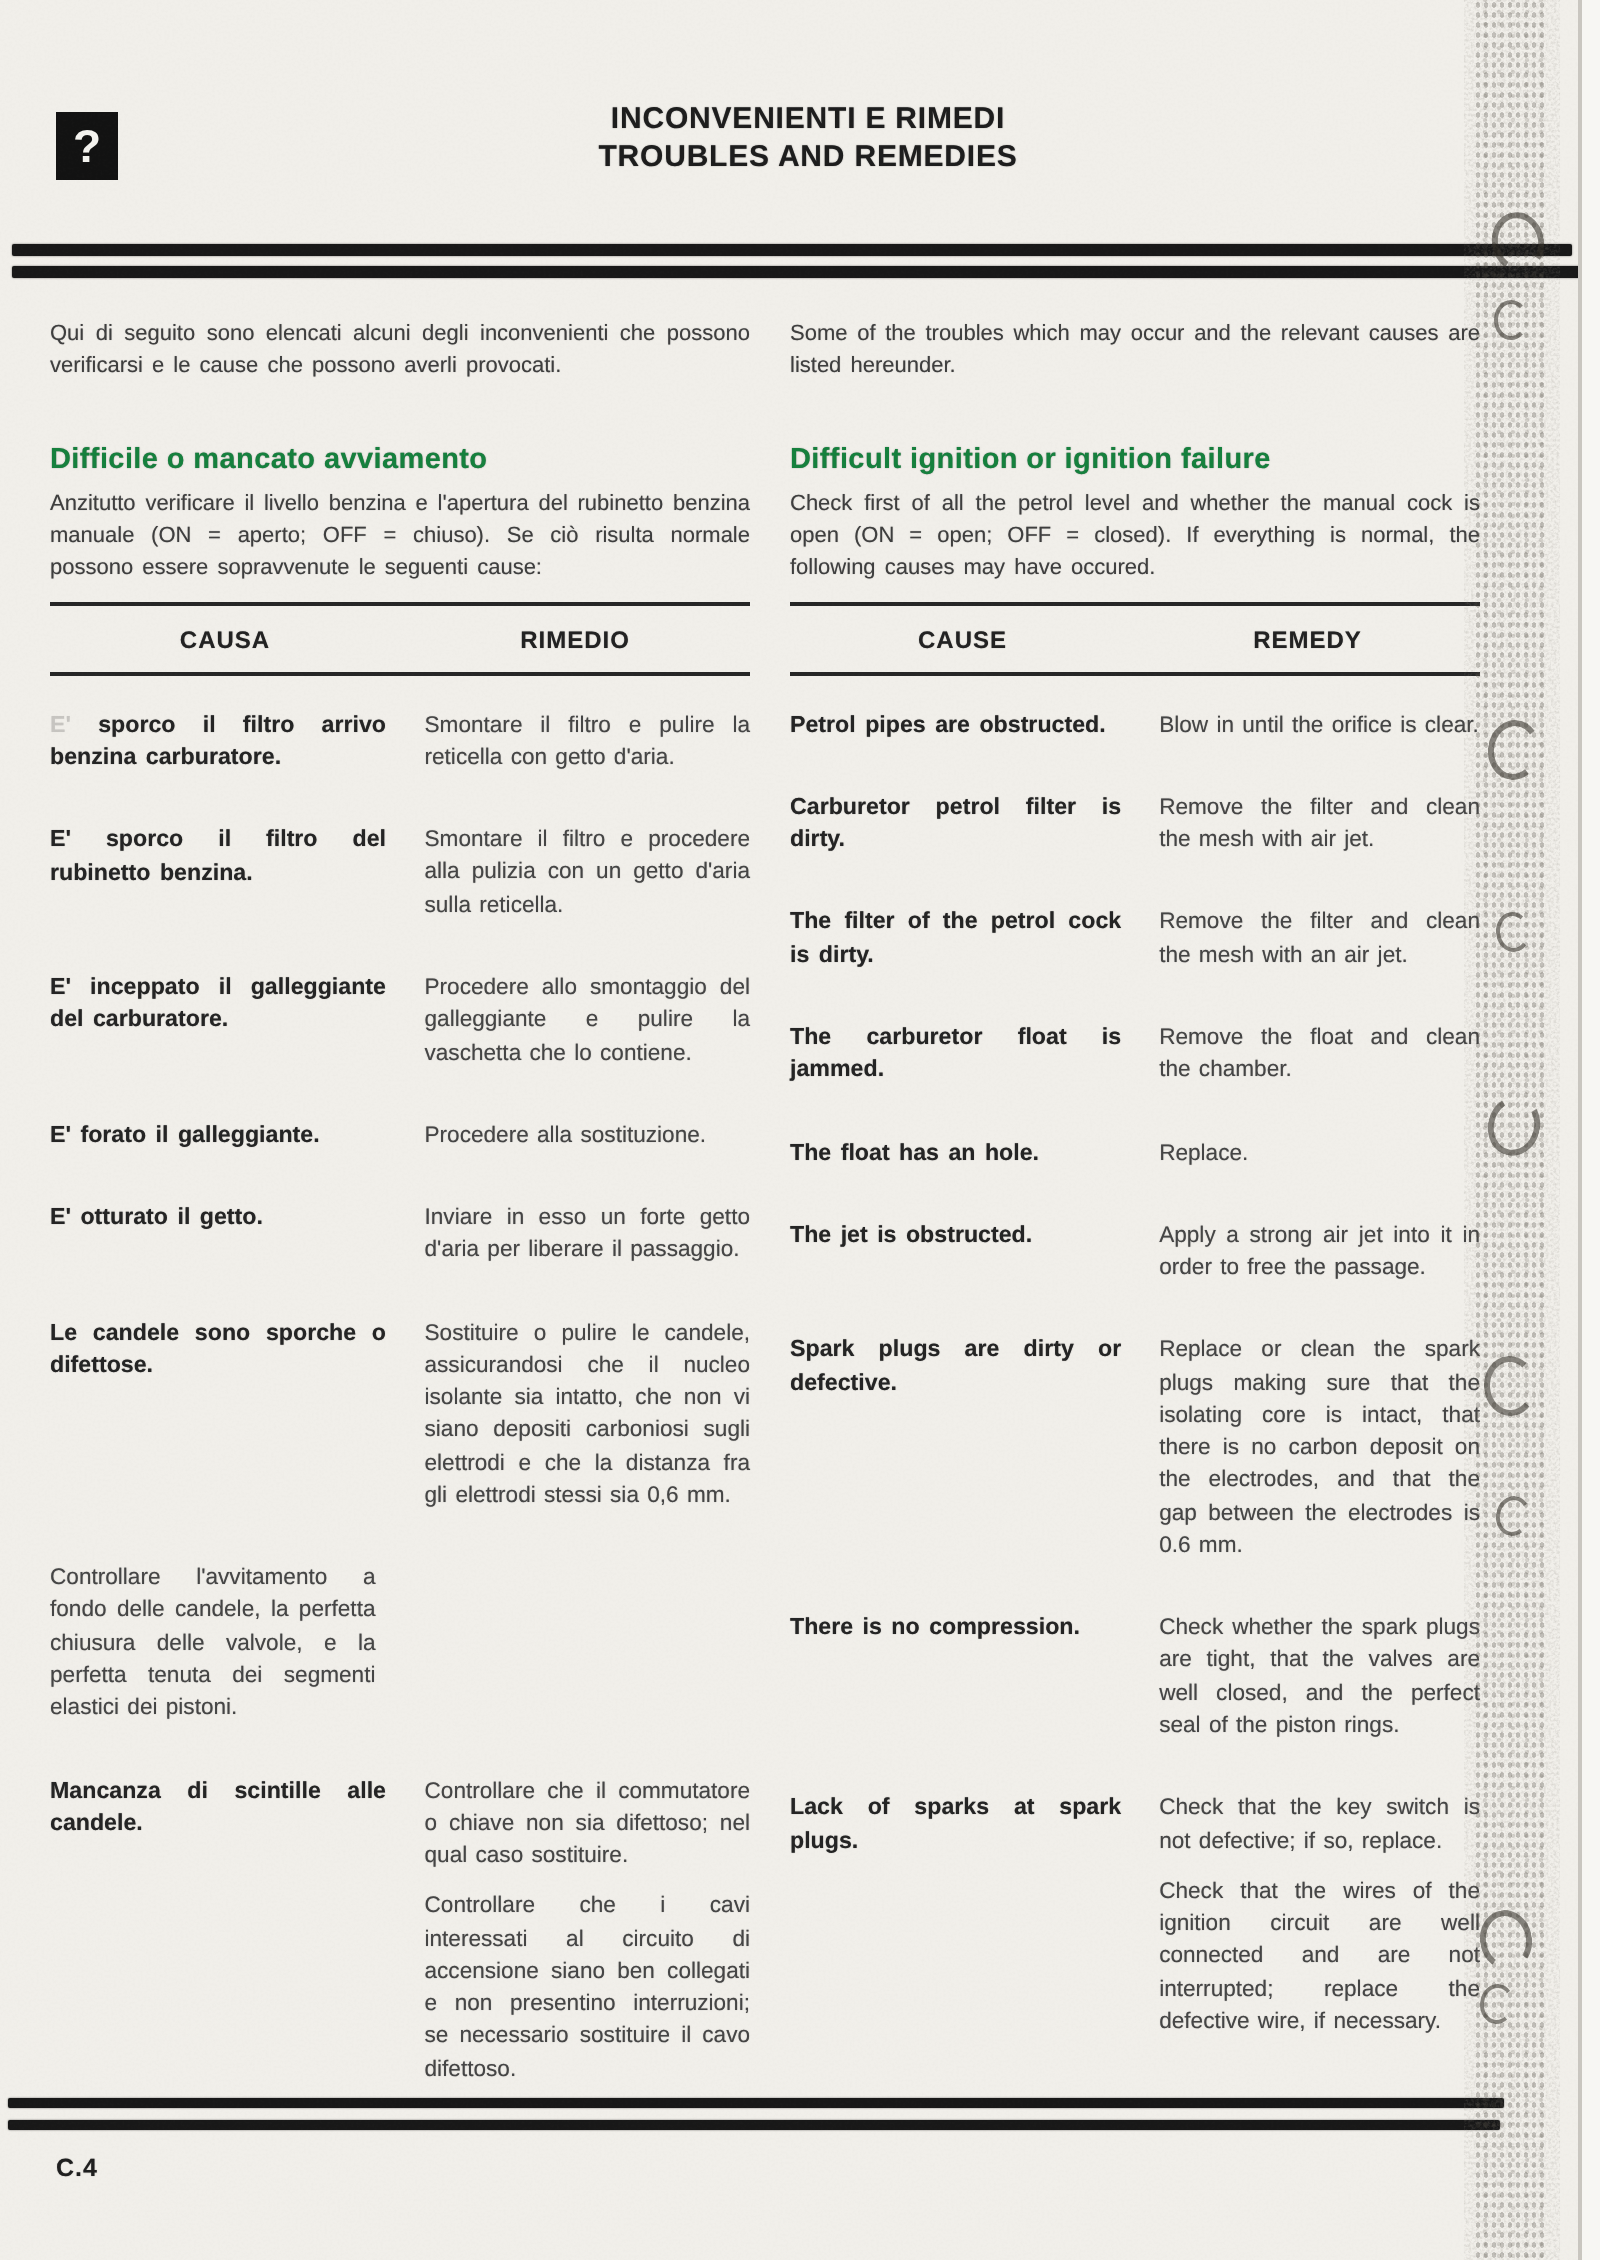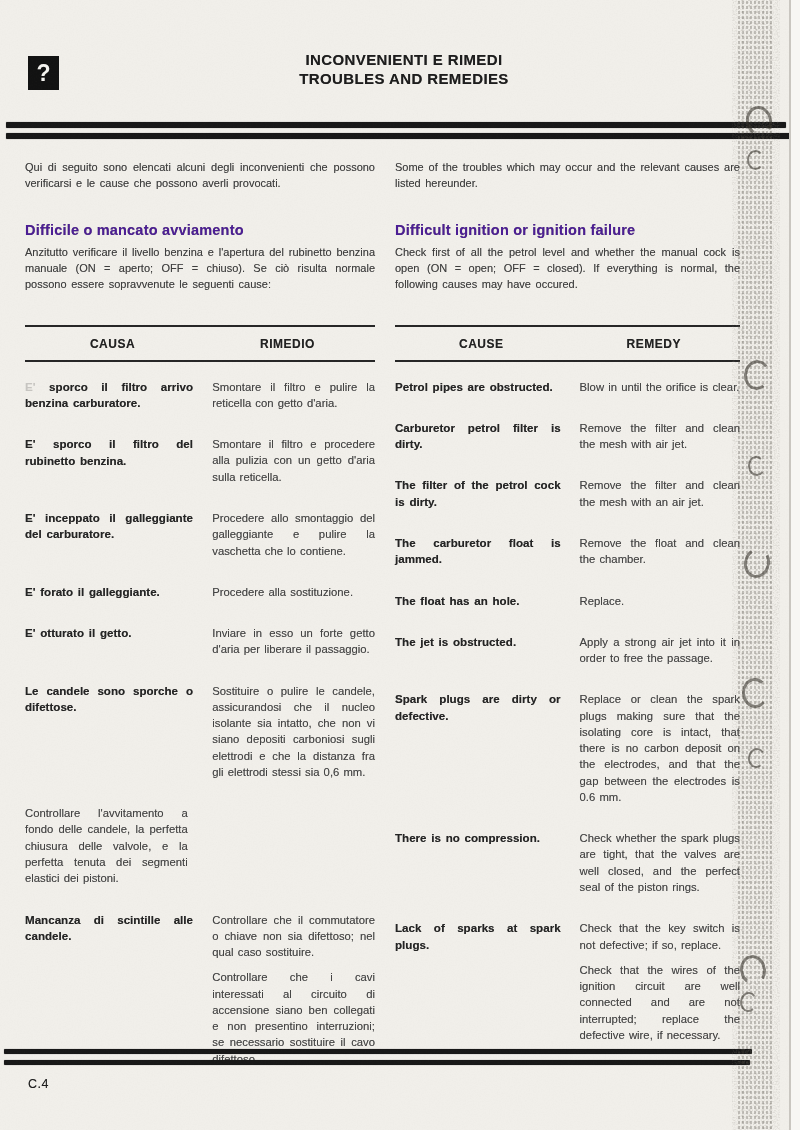--- a/index.html
+++ b/index.html
@@ -39,27 +39,27 @@
   }
   .col{width:350px;}
   .col.right{width:345px;}
   p{margin:0;}
   .body-text{
     font-size:11px;line-height:1.45;text-align:justify;
     word-spacing:1.5px;color:#3e3e3e;
     text-shadow:0 0 .5px rgba(70,70,70,.5);
   }
   .sec-title{
-    font-size:14.5px;font-weight:bold;color:#4c1d95;
+    font-size:14.5px;font-weight:bold;color:#15803d;
     margin:30px 0 7px 0;letter-spacing:.2px;
     text-shadow:0 0 .6px rgba(20,20,20,.5);
   }
 
   
-  .ttable{margin-top:32px;border-top:2px solid #262626;}
+  .ttable{margin-top:8px;border-top:2px solid #262626;}
   .thead{
     display:flex;border-bottom:2px solid #262626;
     padding:10px 0 9px 0;
   }
   .thead > div{
     width:50%;text-align:center;font-weight:bold;
     font-size:12px;letter-spacing:.5px;color:#222;
     text-shadow:0 0 .5px rgba(30,30,30,.5);
   }
   .rows{padding-top:17px;}
@@ -74,21 +74,21 @@
     font-size:11.3px;line-height:1.44;text-align:justify;
     word-spacing:1px;color:#454545;
     text-shadow:0 0 .5px rgba(70,70,70,.5);
     margin-bottom:9px;
   }
   .faded{opacity:.2;}
 
   
   .pagenum{
     position:absolute;left:28px;top:1077px;
-    font-weight:normal;font-size:12.5px;color:#1f1f1f;
+    font-weight:bold;font-size:12.5px;color:#1f1f1f;
     letter-spacing:.5px;text-shadow:0 0 .5px rgba(30,30,30,.5);
   }
 
   
   .band{
     position:absolute;left:737px;top:0;width:37px;height:1130px;
     background-image:
       radial-gradient(rgba(72,68,60,.28) 1px, transparent 1.2px),
       radial-gradient(rgba(90,85,75,.18) 1px, transparent 1.3px);
     background-size:4px 5px,7px 6px;

